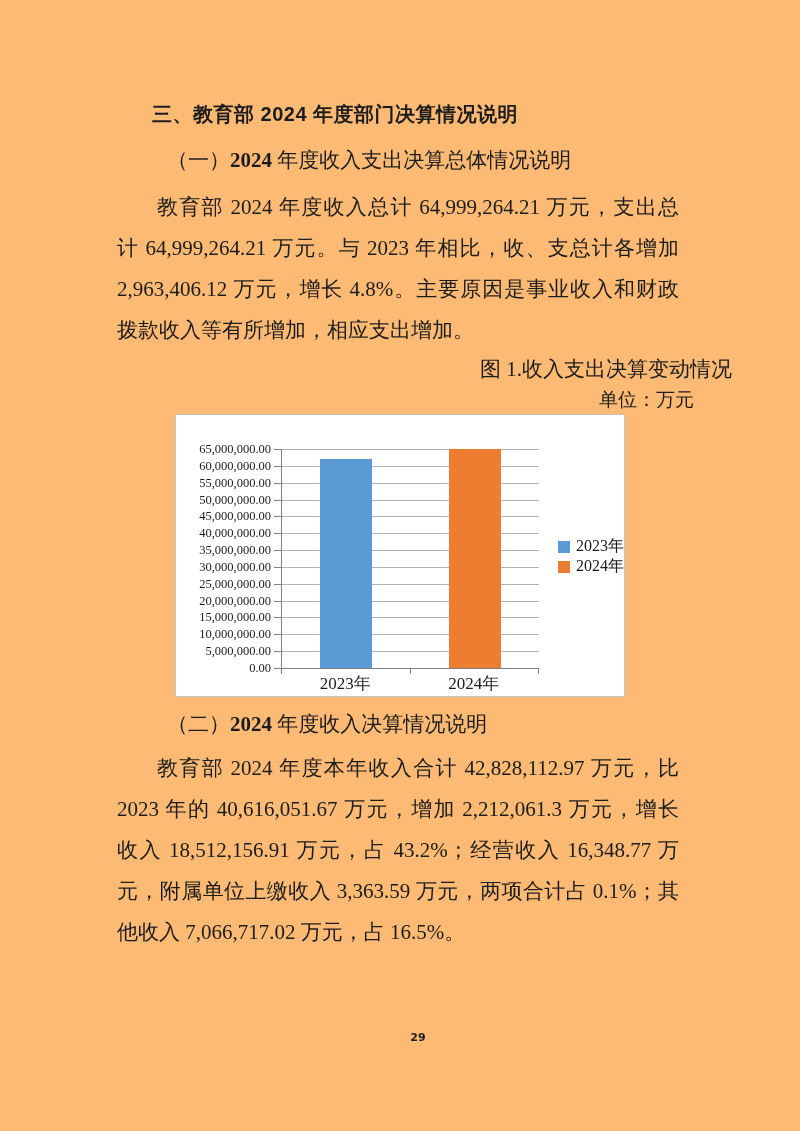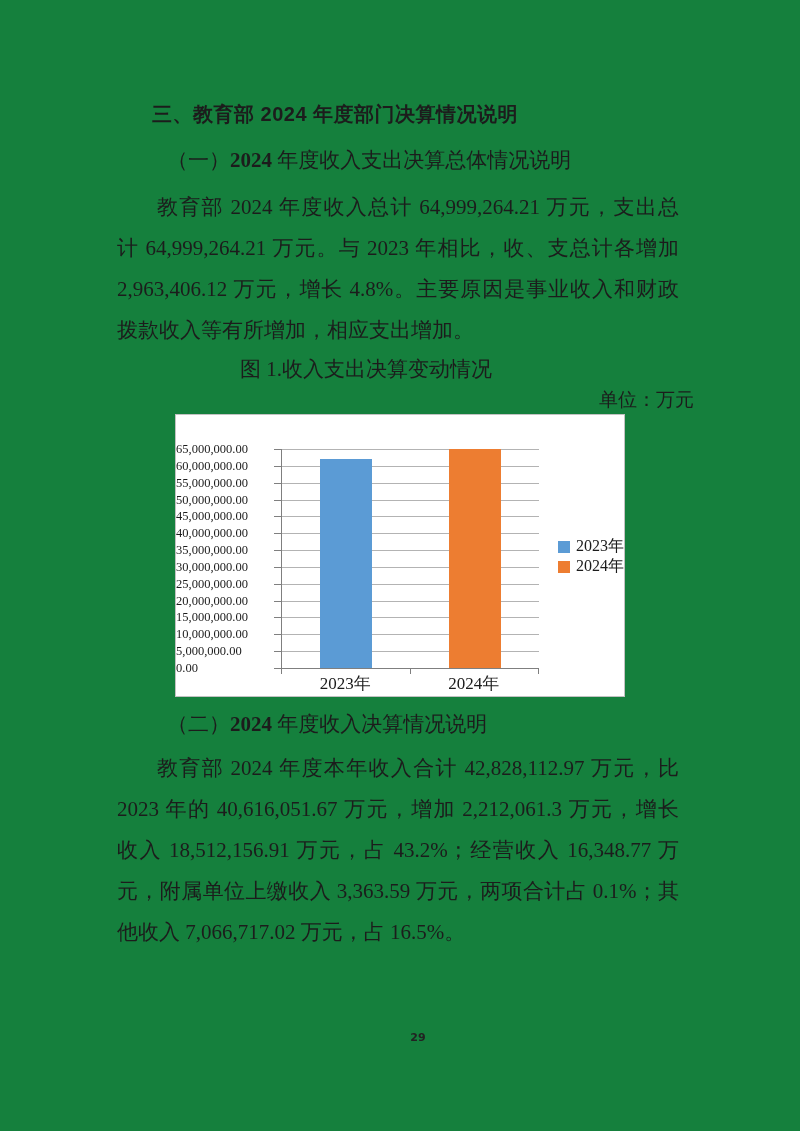--- a/index.html
+++ b/index.html
@@ -1,19 +1,19 @@
 <!DOCTYPE html>
 <html><head>
 <meta charset="utf-8">
 <style>
   html,body{margin:0;padding:0;background:#ffffff;}
   #page{
     position:relative;
     width:800px;height:1131px;
-    background:#15803d;
+    background:#fdba74;
     font-family:"Liberation Serif","DejaVu Serif",serif;
     color:#1c1c1c;
     overflow:hidden;
   }
   .h1{
     position:absolute;left:152px;top:100px;width:560px;
     font-family:"Liberation Sans","DejaVu Sans",sans-serif;
     font-weight:bold;font-size:20px;line-height:28px;letter-spacing:0.5px;
   }
   .h2{
@@ -28,40 +28,40 @@
   .pline{
     line-height:41px;height:41px;
     text-align:justify;text-align-last:justify;
     text-justify:inter-character;
     white-space:normal;
   }
   .pline.last{text-align:left;text-align-last:left;}
   .pline.indent{text-indent:40px;}
   .fig-caption{
     position:absolute;left:0;top:355px;width:732px;
-    text-align:center;font-size:21px;
+    text-align:right;font-size:21px;
   }
   .unit-label{
     position:absolute;left:0;top:387px;width:694px;
     text-align:right;font-size:19px;
   }
   
   .chart-frame{
     position:absolute;left:175px;top:414px;width:450px;height:283px;
     border:1.5px solid #c2c2c2;background:#ffffff;box-sizing:border-box;
   }
   .plot-area{
     position:absolute;left:105px;top:34px;width:257px;height:219px;
     border-left:1px solid #7f7f7f;border-bottom:1px solid #7f7f7f;
     box-sizing:content-box;
   }
   .gridline{position:absolute;left:0;width:257px;height:1px;background:#b3b3b3;}
   .bar{position:absolute;bottom:0;width:52px;}
   .ytick{
-    position:absolute;left:0;width:95px;text-align:left;
+    position:absolute;left:0;width:95px;text-align:right;
     font-size:12.5px;line-height:14px;color:#1c1c1c;
   }
   .ytickmark{position:absolute;left:98px;width:7px;height:1px;background:#7f7f7f;}
   .xtickmark{position:absolute;width:1px;height:6px;top:253px;background:#7f7f7f;}
   .xlab{
     position:absolute;top:257px;width:90px;text-align:center;
     font-size:17px;color:#1c1c1c;
   }
   .legend{position:absolute;left:382px;top:122px;}
   .lrow{display:flex;align-items:center;height:19px;margin-bottom:1px;}

